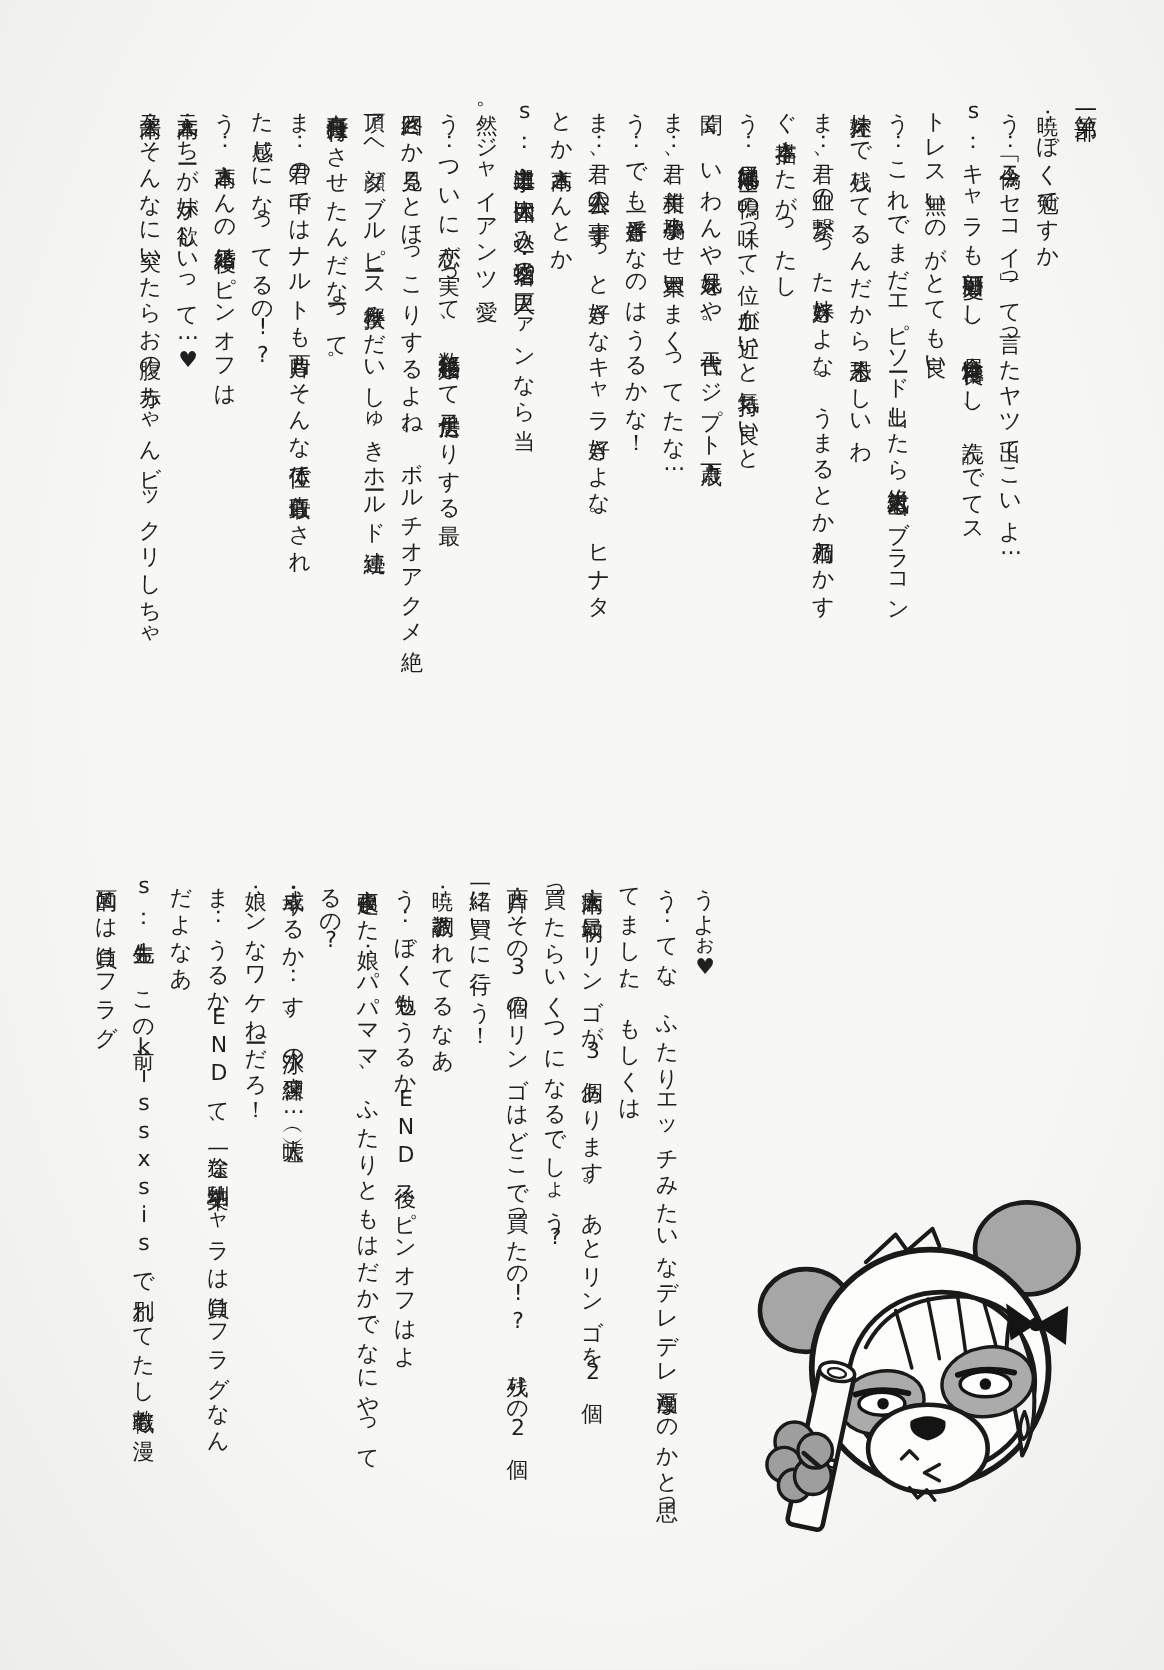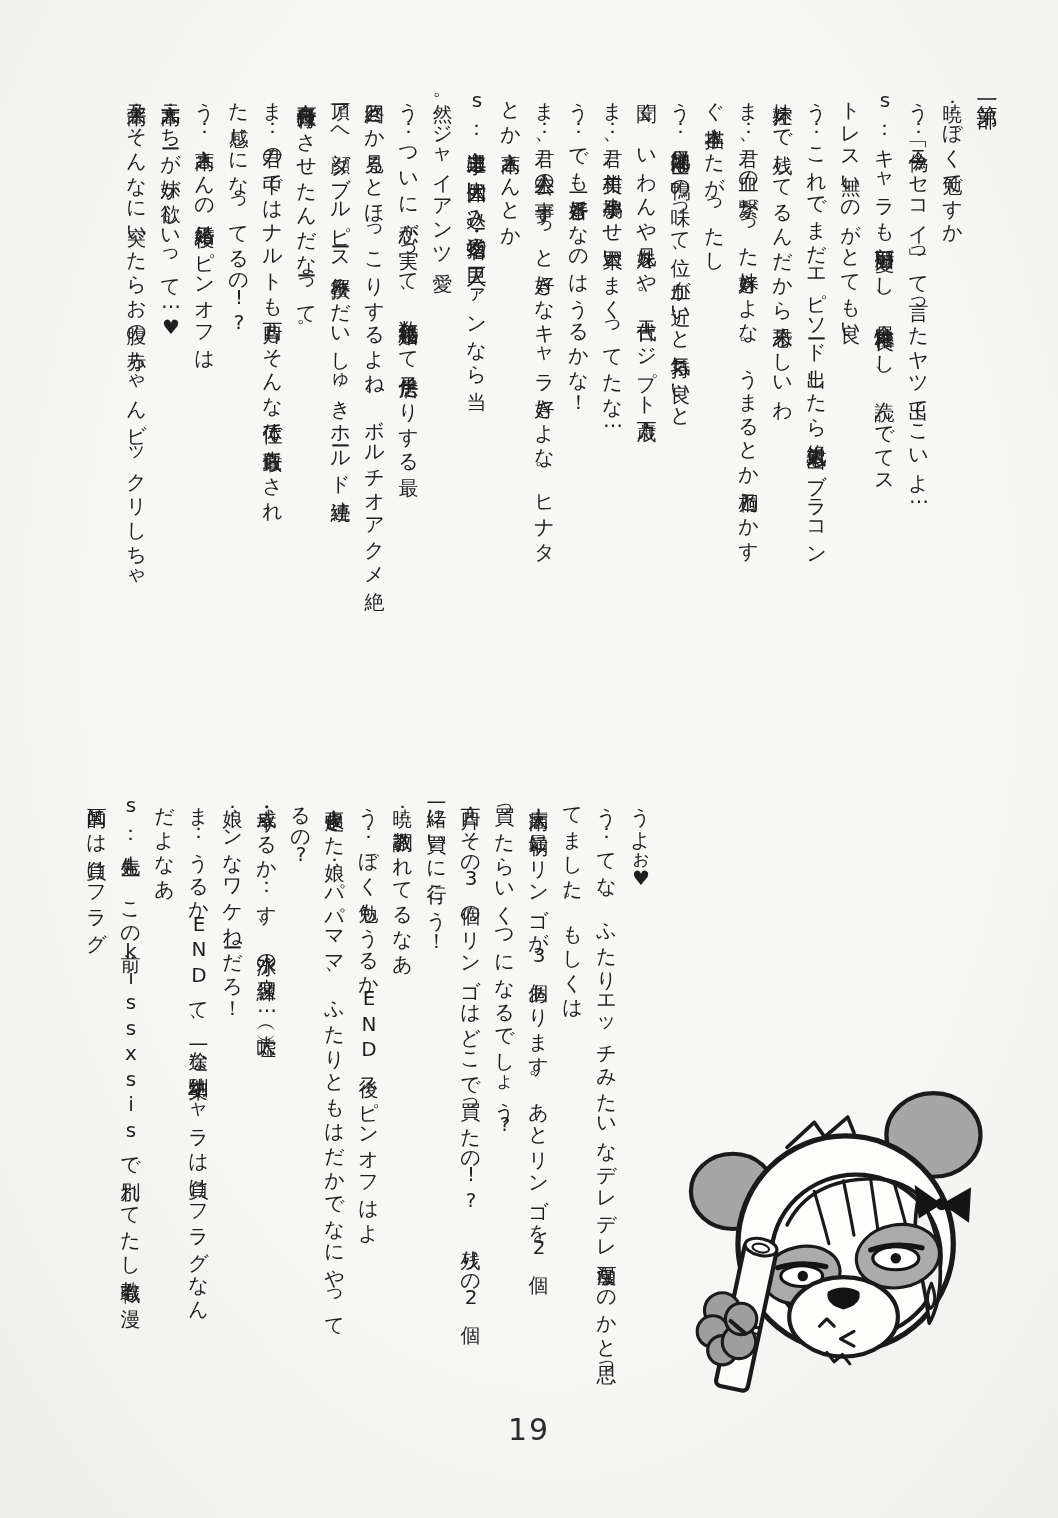--- a/index.html
+++ b/index.html
@@ -139,15 +139,14 @@
         <circle cx="50" cy="232" r="17"></circle>
         <circle cx="41" cy="252" r="15"></circle>
         <circle cx="50" cy="270" r="14"></circle>
         <circle cx="66" cy="262" r="16"></circle>
         <circle cx="68" cy="240" r="15"></circle>
       </g>
       <path d="M58,242 L72,254" stroke="#1a1a1a" stroke-width="4"></path>
     </svg>
   </figure>
 
-  <div class="pagenum">19</div>
 
 </div>
 
 </body></html>

